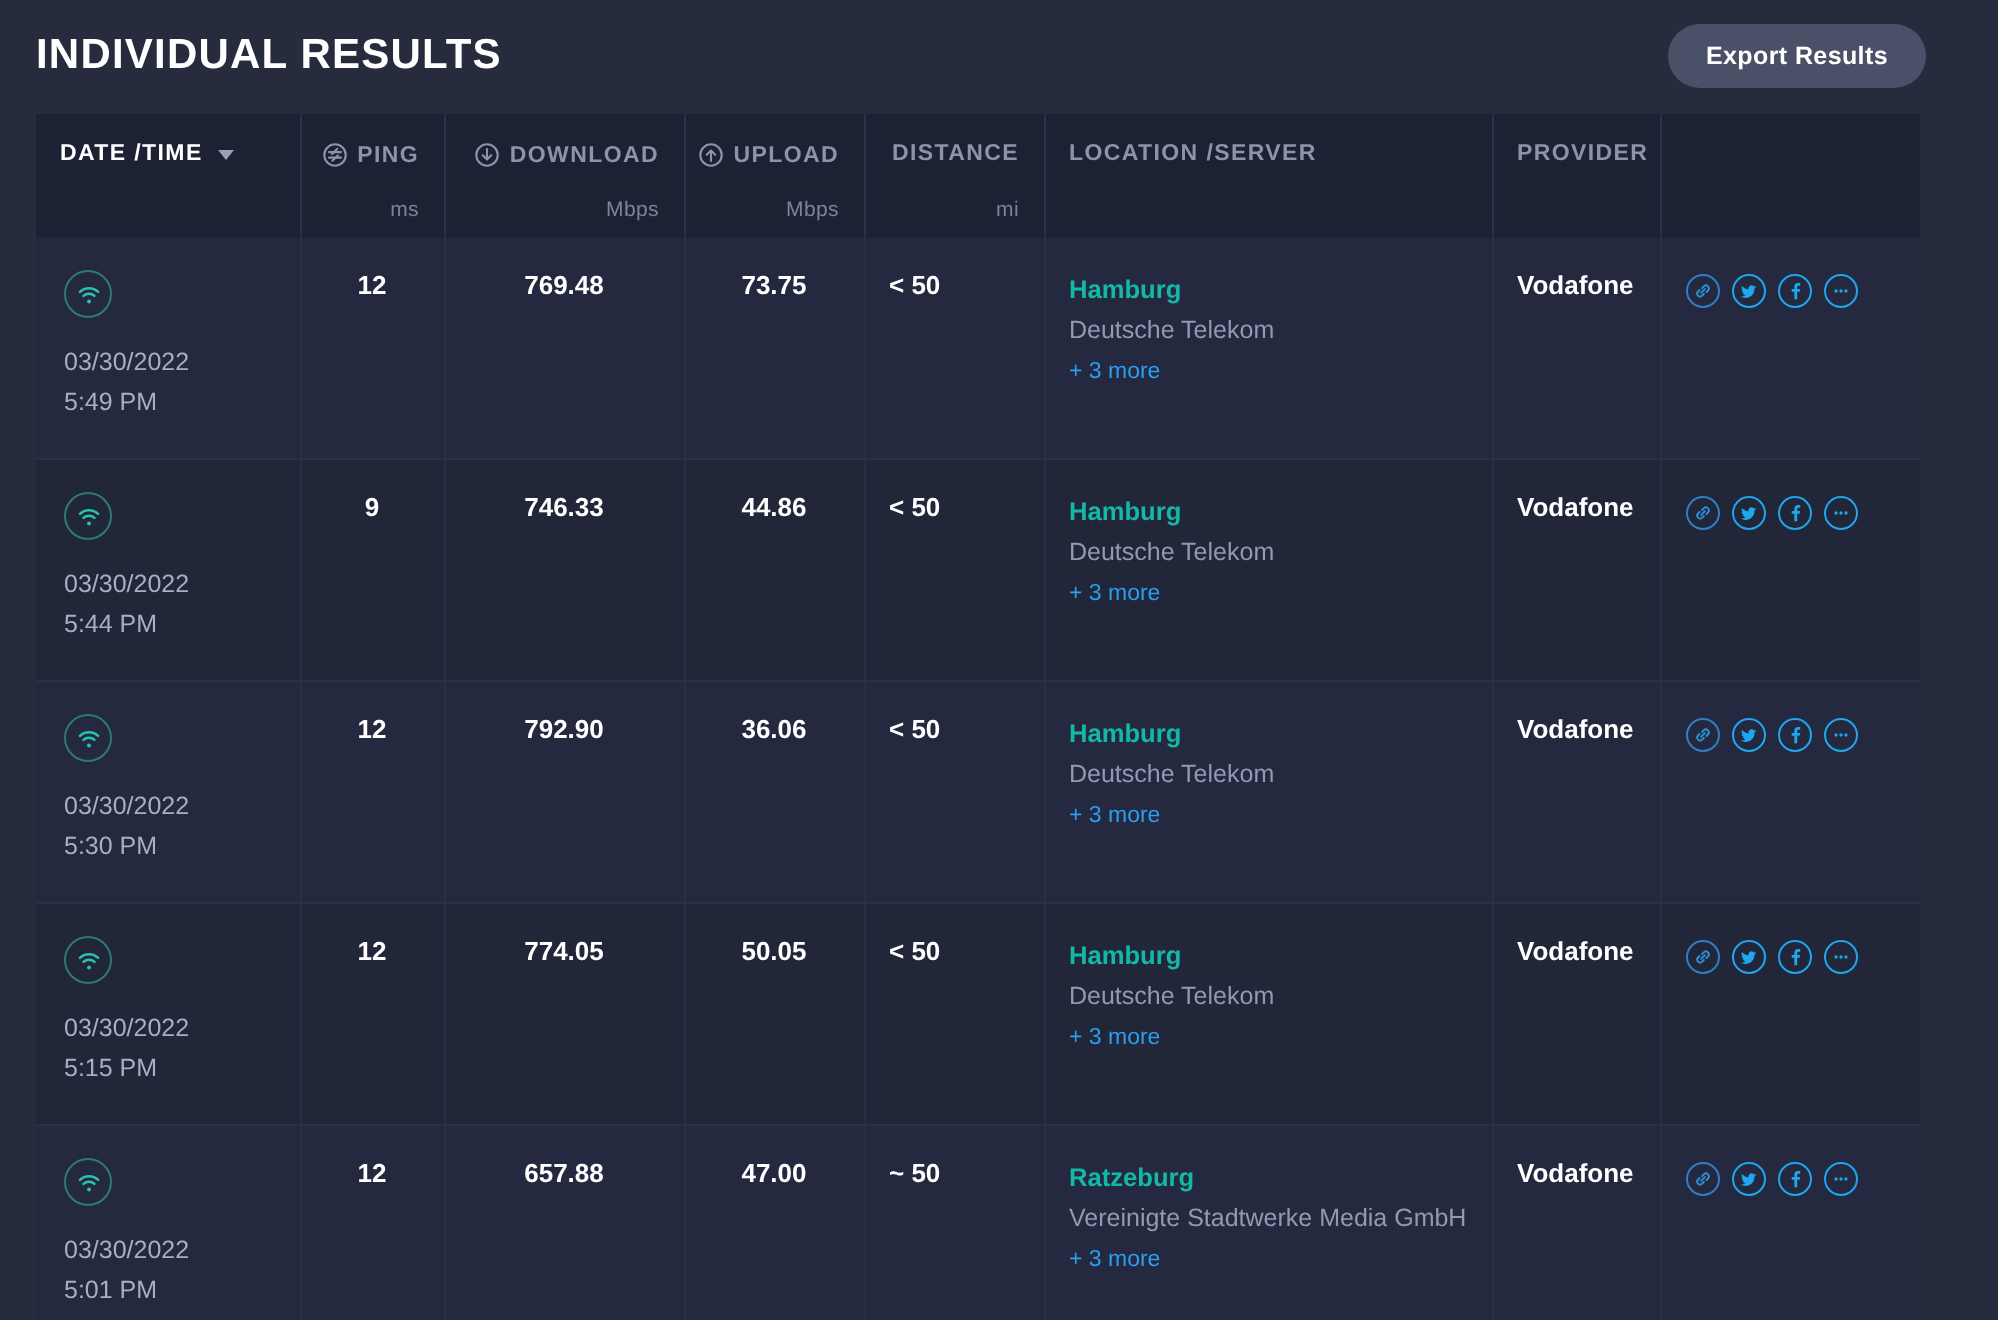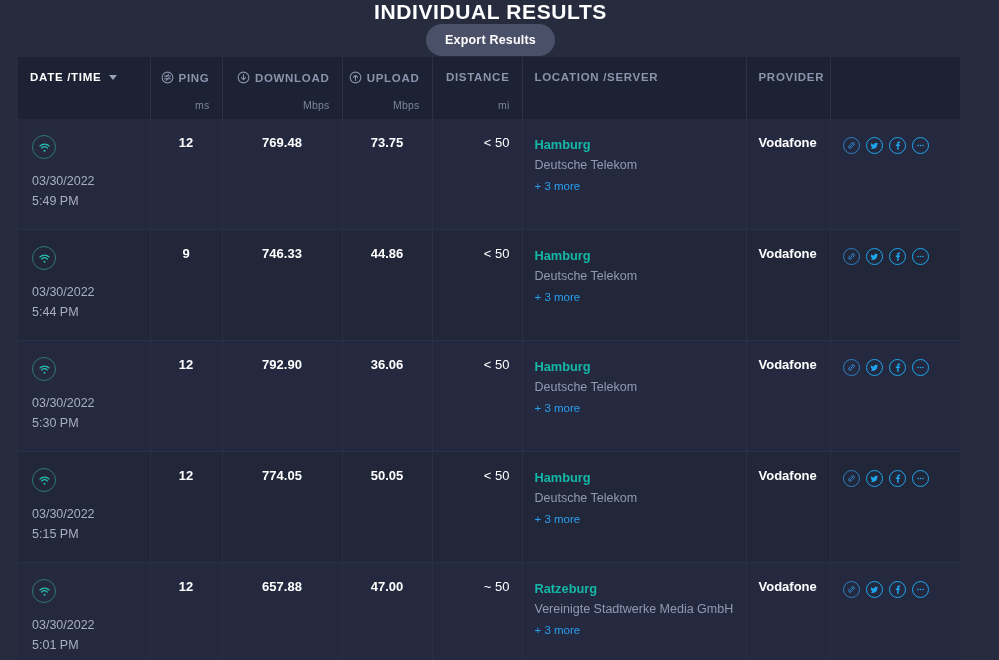--- a/index.html
+++ b/index.html
@@ -14,21 +14,20 @@
   }
 
   
   .page-header {
     position: relative;
     height: 55px;
     padding: 0 36px 0 18px;
     display: flex;
     align-items: center;
     justify-content: space-between;
-    flex-direction: column;
   }
 
   .page-title {
     font-size: 21px;
     font-weight: bold;
     color: #ffffff;
     letter-spacing: 0.6px;
   }
 
   .export-btn {
@@ -140,24 +139,24 @@
   }
 
   .num-cell {
     text-align: center;
     font-weight: bold;
     font-size: 13px;
     color: #ffffff;
     white-space: nowrap;
   }
   .dist-cell {
-    text-align: right;
+    text-align: left;
     font-size: 12.5px;
     color: #878da4;
-    font-weight: normal;
+    font-weight: bold;
     white-space: nowrap;
   }
 
   .loc-city {
     font-size: 12.8px;
     font-weight: bold;
     color: #14b8a6;
     line-height: 19px;
     margin-bottom: 2px;
   }

